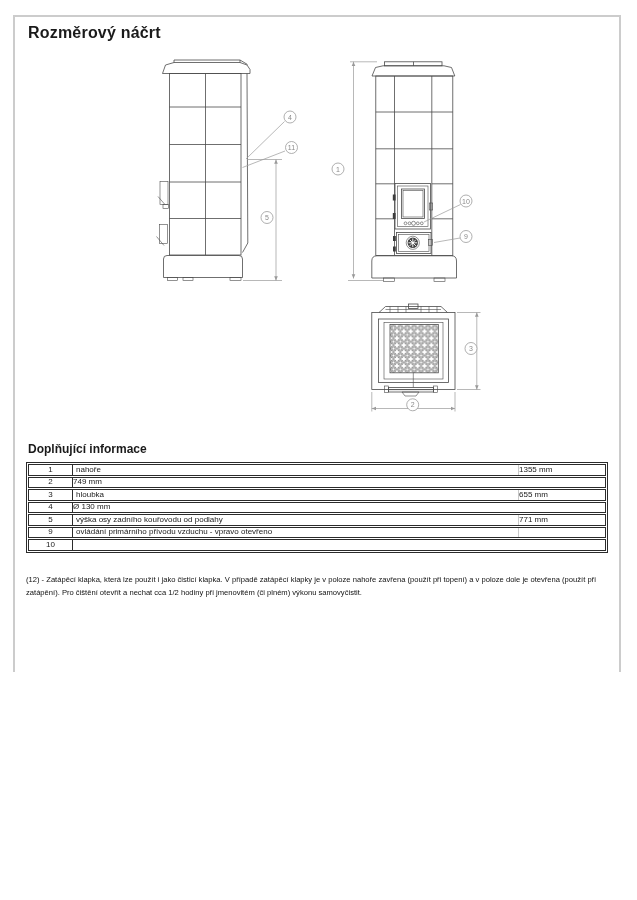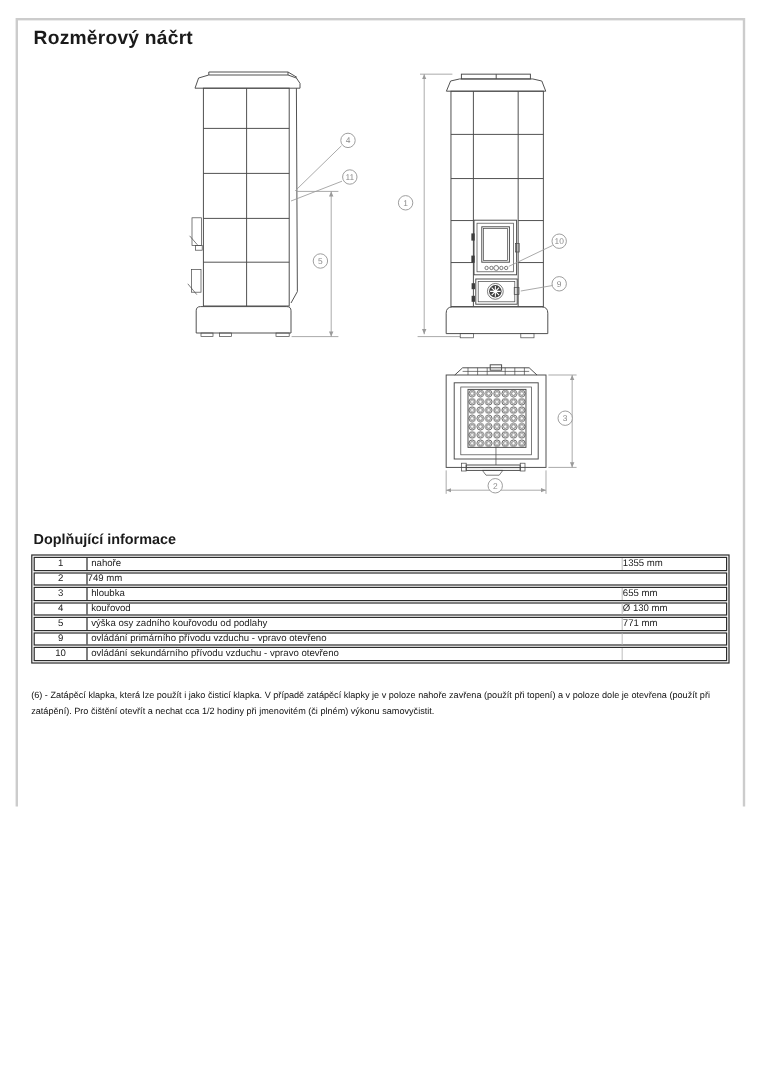--- a/index.html
+++ b/index.html
@@ -232,34 +232,32 @@
       <div class="c-num">2</div>
       <div class="c-val">749 mm</div>
     </div>
     <div class="t-row">
       <div class="c-num">3</div>
       <div class="c-label">hloubka</div>
       <div class="c-val">655 mm</div>
     </div>
     <div class="t-row">
       <div class="c-num">4</div>
-      <div class="c-label">kouřovod</div>
       <div class="c-val">Ø 130 mm</div>
     </div>
     <div class="t-row">
       <div class="c-num">5</div>
       <div class="c-label">výška osy zadního kouřovodu od podlahy</div>
       <div class="c-val">771 mm</div>
     </div>
     <div class="t-row">
       <div class="c-num">9</div>
       <div class="c-label">ovládání primárního přívodu vzduchu - vpravo otevřeno</div>
       <div class="c-val"></div>
     </div>
     <div class="t-row">
       <div class="c-num">10</div>
-      <div class="c-label">ovládání sekundárního přívodu vzduchu - vpravo otevřeno</div>
       <div class="c-val"></div>
     </div>
   </div>
 
-  <p class="footnote">(6) - Zatápěcí klapka, která lze použít i jako čisticí klapka. V případě zatápěcí klapky je v poloze nahoře zavřena (použít při topení) a v poloze dole je otevřena (použít při zatápění). Pro čištění otevřít a nechat cca 1/2 hodiny při jmenovitém (či plném) výkonu samovyčistit.</p>
+  <p class="footnote">(12) - Zatápěcí klapka, která lze použít i jako čisticí klapka. V případě zatápěcí klapky je v poloze nahoře zavřena (použít při topení) a v poloze dole je otevřena (použít při zatápění). Pro čištění otevřít a nechat cca 1/2 hodiny při jmenovitém (či plném) výkonu samovyčistit.</p>
 </div>
 
 </body></html>

